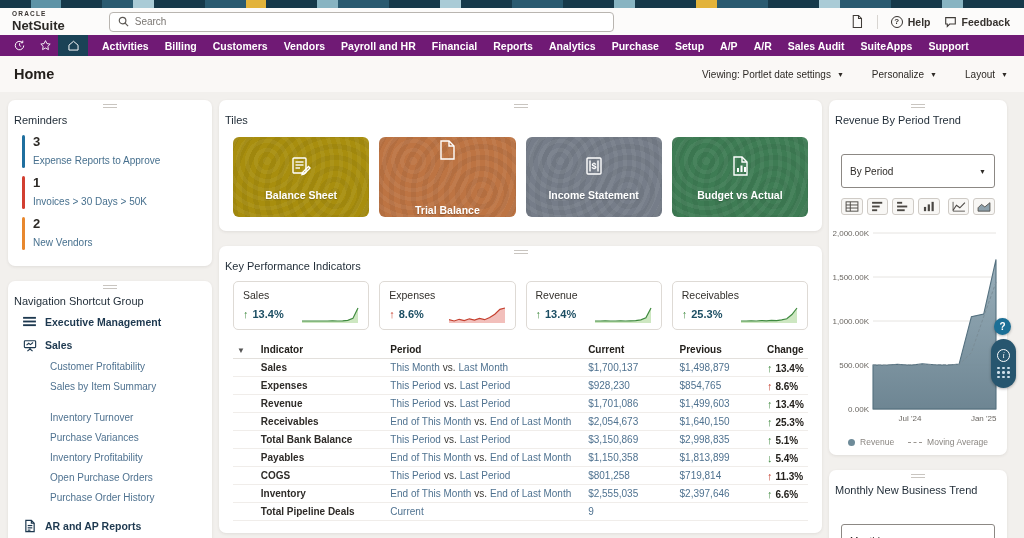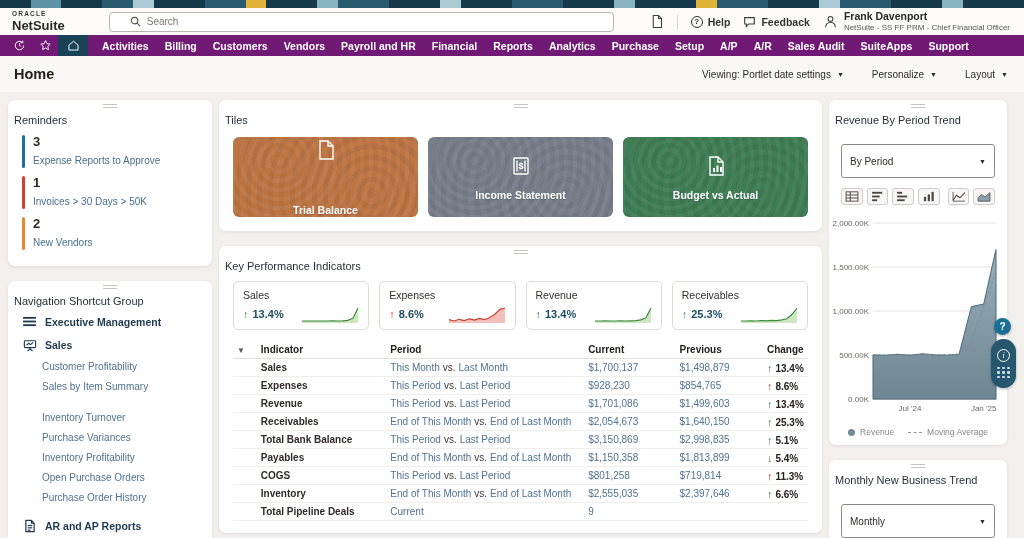--- a/index.html
+++ b/index.html
@@ -9,21 +9,21 @@
   
   .top-strip { height:8px; width:100%;
     background:linear-gradient(90deg,#16394a 0 3%,#5e93a6 3% 6%,#16394a 6% 10%,#2a5a70 10% 13%,#aacbd6 13% 15%,#16394a 15% 20%,#2a5a70 20% 24%,#e2b33b 24% 26%,#16394a 26% 31%,#88b4c2 31% 33%,#2a5a70 33% 38%,#16394a 38% 43%,#aacbd6 43% 45%,#16394a 45% 50%,#2a5a70 50% 55%,#16394a 55% 60%,#88b4c2 60% 62%,#16394a 62% 68%,#e2b33b 68% 70%,#2a5a70 70% 75%,#16394a 75% 80%,#aacbd6 80% 82%,#2a5a70 82% 87%,#16394a 87% 92%,#88b4c2 92% 94%,#16394a 94% 100%);
   }
 
   
   .app-header { height:27px; background:#fcfbfa; display:flex; align-items:center; padding:0 14px 0 12px; }
   .brand { line-height:1; cursor:pointer; }
   .brand-oracle { display:block; font-size:6.5px; font-weight:bold; letter-spacing:1.2px; color:#3a3532; }
   .brand-netsuite { display:block; font-size:13px; font-weight:bold; color:#2b2926; margin-top:1px; }
-  .search-box { width:505px; height:20px; margin-left:44px; border:1px solid #b9b5b0; border-radius:4px; background:#fff; display:flex; align-items:center; gap:6px; padding:0 20px; }
+  .search-box { width:505px; height:20px; margin-left:44px; border:1px solid #b9b5b0; border-radius:4px; background:#fff; display:flex; align-items:center; gap:6px; padding:0 8px; }
   .search-box input { border:none; outline:none; font-family:"Liberation Sans",sans-serif; font-size:10px; color:#333; width:100%; background:transparent; }
   .search-box input::placeholder { color:#7a7672; }
   .header-actions { margin-left:auto; display:flex; align-items:center; gap:13px; }
   .h-ico { display:flex; align-items:center; }
   .h-divider { width:1px; height:14px; background:#d8d5d1; }
   .h-btn { display:flex; align-items:center; gap:5px; font-size:10.5px; font-weight:bold; color:#36322e; cursor:pointer; }
   .circle-q { width:12px; height:12px; border:1.2px solid #36322e; border-radius:50%; font-size:8px; font-weight:bold; display:flex; align-items:center; justify-content:center; }
   .user { display:flex; align-items:center; gap:6px; cursor:pointer; }
   .user-name { font-size:10.5px; font-weight:bold; color:#2b2825; line-height:1.2; }
   .user-role { font-size:8px; color:#5a5551; line-height:1.2; }
@@ -53,21 +53,21 @@
   .rbar { width:3px; border-radius:2px; }
   .rcount { font-size:13px; font-weight:bold; color:#2d2a26; line-height:1.15; }
   .rlabel { font-size:10px; color:#47708e; }
   .card-reminders { padding-bottom:8px; }
 
   
   .card-shortcuts { flex:1; margin-bottom:0; border-bottom-left-radius:0; border-bottom-right-radius:0; }
   .sgroup { padding:0 14px; margin-bottom:11px; }
   .sghead { display:flex; align-items:center; gap:8px; font-size:10.5px; font-weight:bold; color:#1d384f; margin-bottom:5px; cursor:pointer; }
   .sgicon { width:15px; display:flex; align-items:center; justify-content:center; }
-  .slink { display:block; margin-left:20px; font-size:10px; color:#4f7290; line-height:2.0; text-decoration:none; cursor:pointer; }
+  .slink { display:block; margin-left:28px; font-size:10px; color:#4f7290; line-height:2.0; text-decoration:none; cursor:pointer; }
 
   
   .tiles-row { display:flex; gap:10px; padding:2px 14px 14px; }
   .tile { flex:1; height:80px; border-radius:6px; display:flex; flex-direction:column; align-items:center; justify-content:center; gap:7px; cursor:pointer; color:#fff;
     background-image:repeating-radial-gradient(circle at 25% 30%, rgba(255,255,255,0.05) 0 4px, rgba(0,0,0,0.0) 4px 9px), repeating-radial-gradient(circle at 75% 70%, rgba(0,0,0,0.05) 0 5px, rgba(255,255,255,0.0) 5px 11px); }
   .tile-label { font-size:10.5px; font-weight:bold; text-shadow:0 1px 1px rgba(0,0,0,0.2); }
 
   
   .kpi-row { display:flex; gap:10px; padding:0 14px 11px; }
   .kpi-box { flex:1; border:1px solid #dedad5; border-radius:5px; padding:7px 9px 5px; background:#fff; cursor:pointer; }
@@ -84,21 +84,21 @@
   .kpi-table td { padding:2.5px 4px; border-bottom:1px solid #f0edea; white-space:nowrap; }
   .td-ind { font-weight:bold; color:#2e2b28; }
   .p-link, .td-num { color:#4f7290; cursor:pointer; }
   .p-vs { color:#3b3834; padding:0 3px; }
   .td-pct { font-weight:bold; color:#24211d; margin-left:3px; }
   .hdr-caret { font-size:8px; color:#555; cursor:pointer; }
 
   .card-bottom-stub { height:40px; margin-bottom:0; border-bottom-left-radius:0; border-bottom-right-radius:0; }
 
   
-  .select-box { margin:9px 12px 10px; border:1px solid #8c8884; border-radius:3px; height:21px; display:flex; align-items:center; justify-content:space-between; padding:16px 8px; font-size:10px; color:#2e2b28; background:#fff; cursor:pointer; }
+  .select-box { margin:19px 12px 10px; border:1px solid #8c8884; border-radius:3px; height:21px; display:flex; align-items:center; justify-content:space-between; padding:16px 8px; font-size:10px; color:#2e2b28; background:#fff; cursor:pointer; }
   .tb-row { display:flex; gap:4px; padding:0 12px 8px; align-items:center; }
   .tb-btn { width:22px; height:17px; border:1px solid #cfcbc6; border-radius:3px; background:#f8f7f5; display:flex; align-items:center; justify-content:center; cursor:pointer; }
   .tb-gap { flex:1; }
   .legend { display:flex; gap:14px; justify-content:center; align-items:center; font-size:8.5px; color:#8a8681; padding:2px 0 8px; }
   .lg-item { display:flex; align-items:center; gap:5px; }
   .lg-dot { width:7px; height:7px; border-radius:50%; background:#6e8b99; }
   .lg-dash { width:14px; border-top:1.5px dashed #9a9691; }
 
   
   .help-fab { position:absolute; left:994px; top:318px; width:17px; height:17px; border-radius:50%; background:#1b6f96; color:#fff; font-size:10px; font-weight:bold; display:flex; align-items:center; justify-content:center; cursor:pointer; box-shadow:0 1px 3px rgba(0,0,0,0.3); }
@@ -143,32 +143,20 @@
         <span>Help</span>
       </span>
       <span class="h-btn">
         <span class="h-ico">
           <svg width="13" height="12" viewBox="0 0 16 15" fill="none" stroke="#403c38" stroke-width="1.4">
               <path d="M2 2 h12 v8 h-7 l-3 3 v-3 h-2 z"></path>
             </svg>
         </span>
         <span>Feedback</span>
       </span>
-      <div class="user">
-        <span class="h-ico">
-          <svg width="15" height="15" viewBox="0 0 20 20" fill="none" stroke="#403c38" stroke-width="1.4">
-              <circle cx="10" cy="6.5" r="3.2"></circle>
-              <path d="M3.5 17.5 a6.5 6.5 0 0 1 13 0"></path>
-            </svg>
-        </span>
-        <div>
-          <div class="user-name">Frank Davenport</div>
-          <div class="user-role">NetSuite - SS FF PRM - Chief Financial Officer</div>
-        </div>
-      </div>
     </div>
   </header>
 
   <nav class="nav-bar">
     <span class="nav-ico">
       <svg width="13" height="13" viewBox="0 0 20 20" fill="none" stroke="#fff" stroke-width="1.5">
           <path d="M16.5 10 a6.5 6.5 0 1 1 -2-4.6"></path>
           <path d="M15 2.5 v3.3 h-3.3"></path>
           <path d="M10 6.5 v3.5 l2.5 1.5" stroke-width="1.3"></path>
         </svg>
@@ -330,20 +318,32 @@
 
         </div>
       </section>
     </div>
 
     <div class="col">
       <section class="card">
         <span class="drag-handle"></span>
         <h2>Tiles</h2>
         <div class="tiles-row">
+          <a class="tile" style="background-color: rgb(168, 142, 14);">
+            <span>
+              <svg width="24" height="24" viewBox="0 0 24 24" fill="none" stroke="#fff" stroke-width="1.4">
+                  <rect x="4" y="4" width="13" height="15" rx="1"></rect>
+                  <line x1="6.5" y1="8" x2="14.5" y2="8"></line>
+                  <line x1="6.5" y1="11" x2="14.5" y2="11"></line>
+                  <line x1="6.5" y1="14" x2="11" y2="14"></line>
+                  <path d="M13.5 18.5 L19.5 12.5 L21 14 L15 20 L13 20.5 Z"></path>
+                </svg>
+            </span>
+            <span class="tile-label">Balance Sheet</span>
+          </a>
           <a class="tile" style="background-color: rgb(189, 116, 67); gap: 38px;">
             <span>
               <svg width="24" height="24" viewBox="0 0 24 24" fill="none" stroke="#fff" stroke-width="1.4">
                   <path d="M6 3 h8 l5 5 v13 h-13 z"></path>
                   <path d="M14 3 v5 h5"></path>
                 </svg>
             </span>
             <span class="tile-label">Trial Balance</span>
           </a>
           <a class="tile" style="background-color: rgb(118, 125, 137);">

